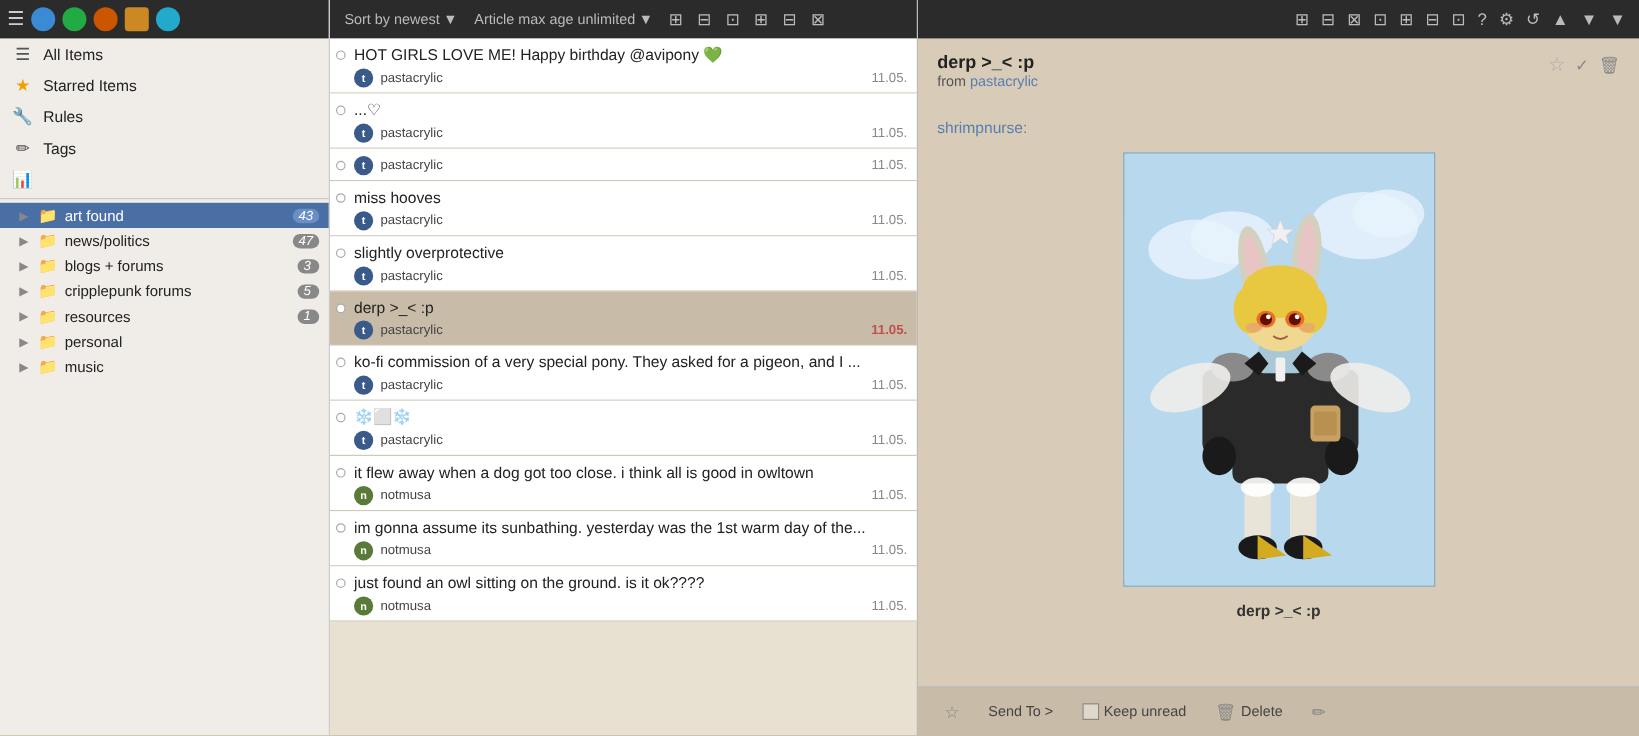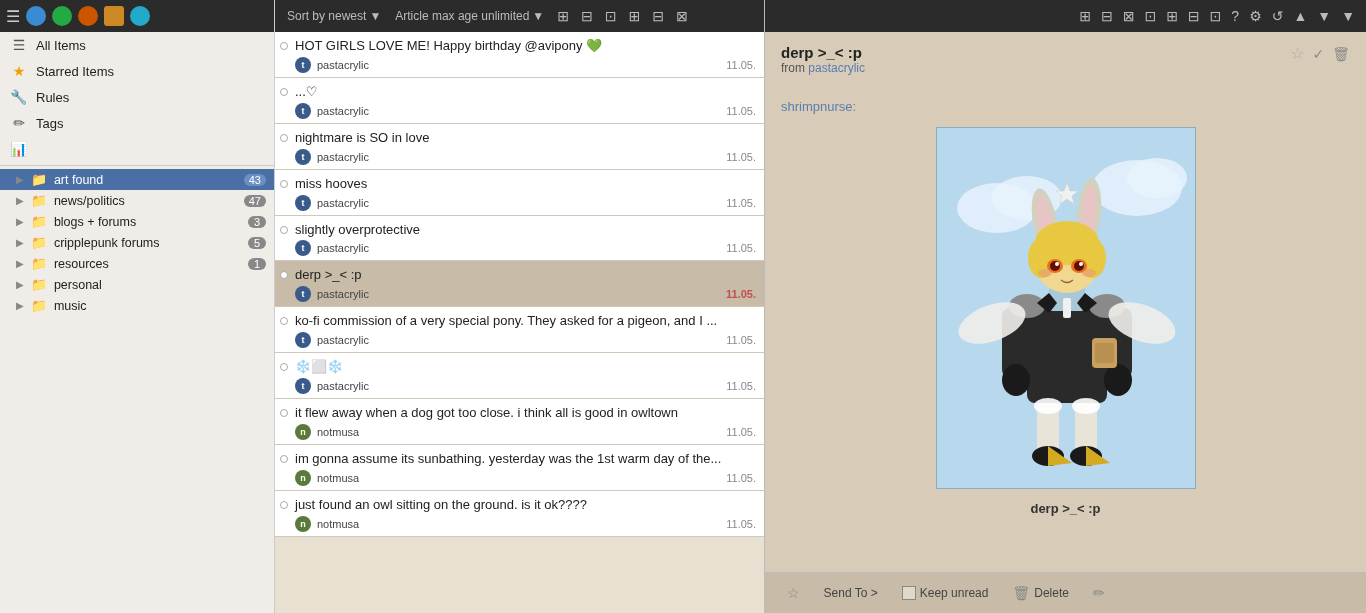--- a/index.html
+++ b/index.html
@@ -56,21 +56,22 @@
     .feed-item .folder-icon { font-size: 13px; color: #888; }
     .feed-item.active .folder-icon { color: #ccc; }
     .feed-item .feed-label { flex: 1; }
     .feed-item .feed-count {
       font-size: 11px;
       background: #888;
       color: #fff;
       border-radius: 8px;
       padding: 0 5px;
       min-width: 18px;
-      text-align: center;
+      text-align: left;
+      font-style: italic;
     }
     .feed-item.active .feed-count { background: #6a8fc5; }
     .feed-expand { font-size: 10px; color: #888; margin-right: 2px; }
 
     
     #article-list {
       width: 490px;
       min-width: 490px;
       background: #e8e0d0;
       display: flex;
@@ -373,21 +374,20 @@
       <div class="art-title">...♡</div>
       <div class="art-meta">
         <span class="art-avatar">t</span>
         <span class="art-author">pastacrylic</span>
         <span class="art-date">11.05.</span>
       </div>
     </div>
 
     <div class="article-row">
       <div class="art-radio"></div>
-      <div class="art-title">nightmare is SO in love</div>
       <div class="art-meta">
         <span class="art-avatar">t</span>
         <span class="art-author">pastacrylic</span>
         <span class="art-date">11.05.</span>
       </div>
     </div>
 
     <div class="article-row">
       <div class="art-radio"></div>
       <div class="art-title">miss hooves</div>

